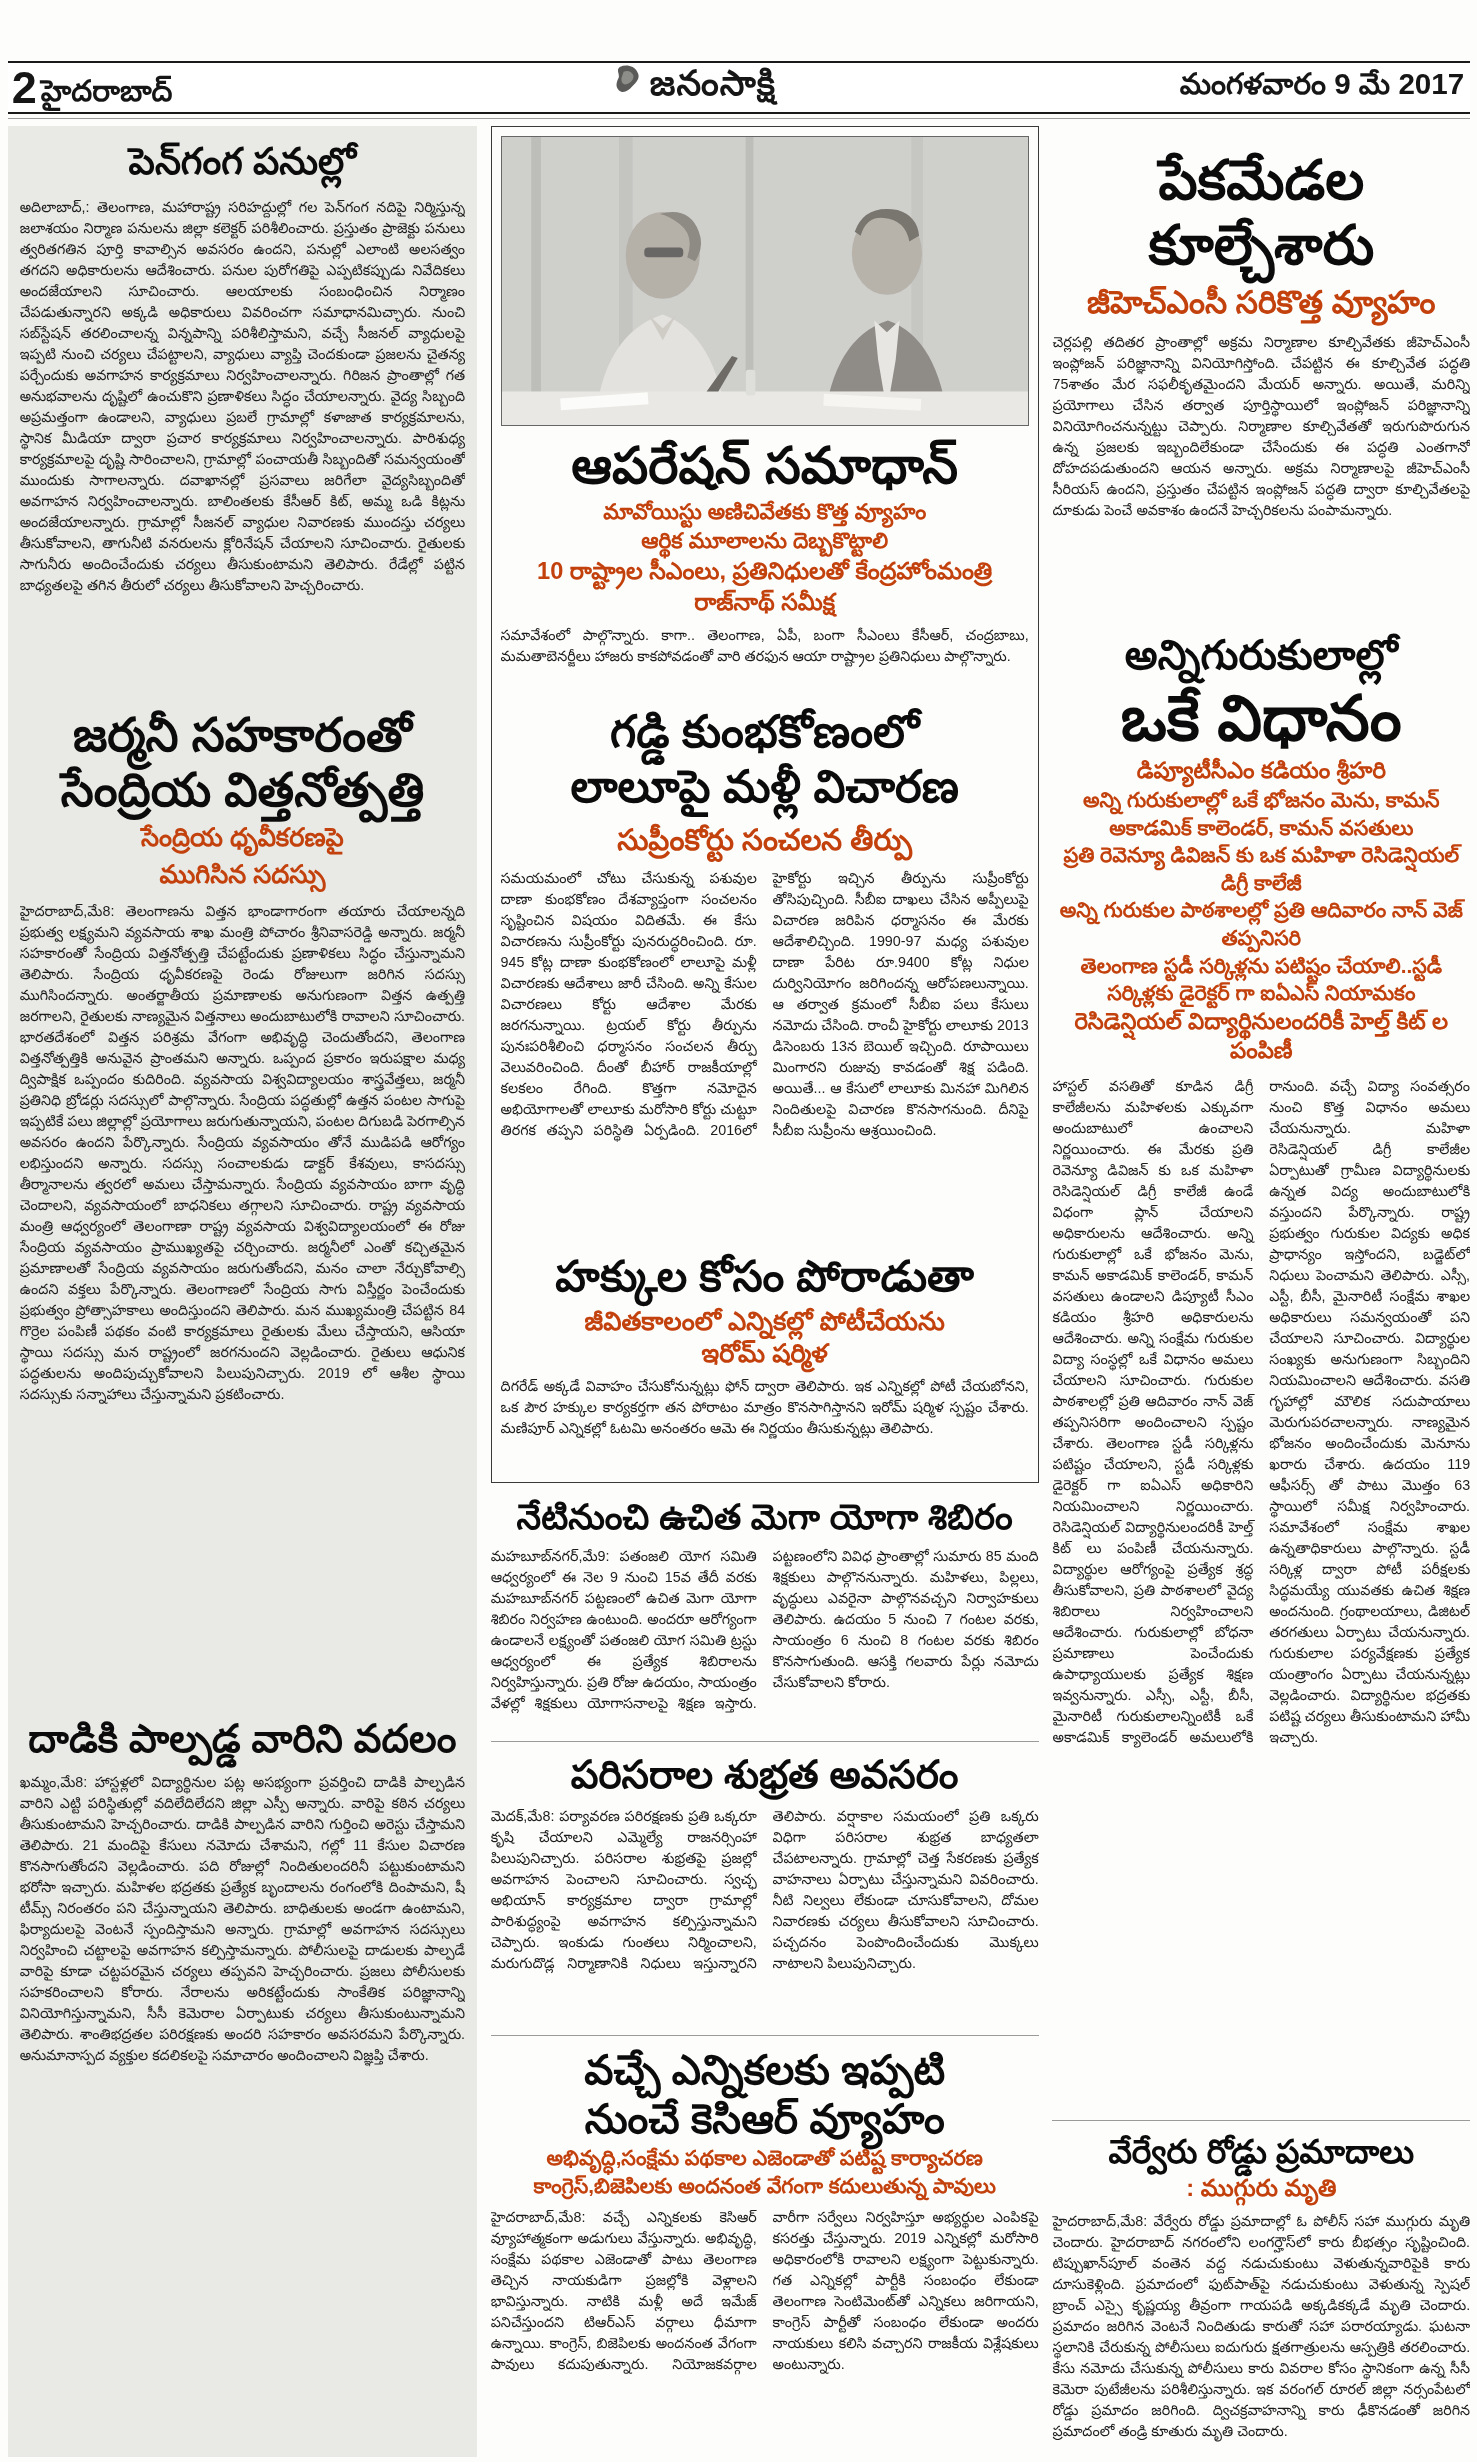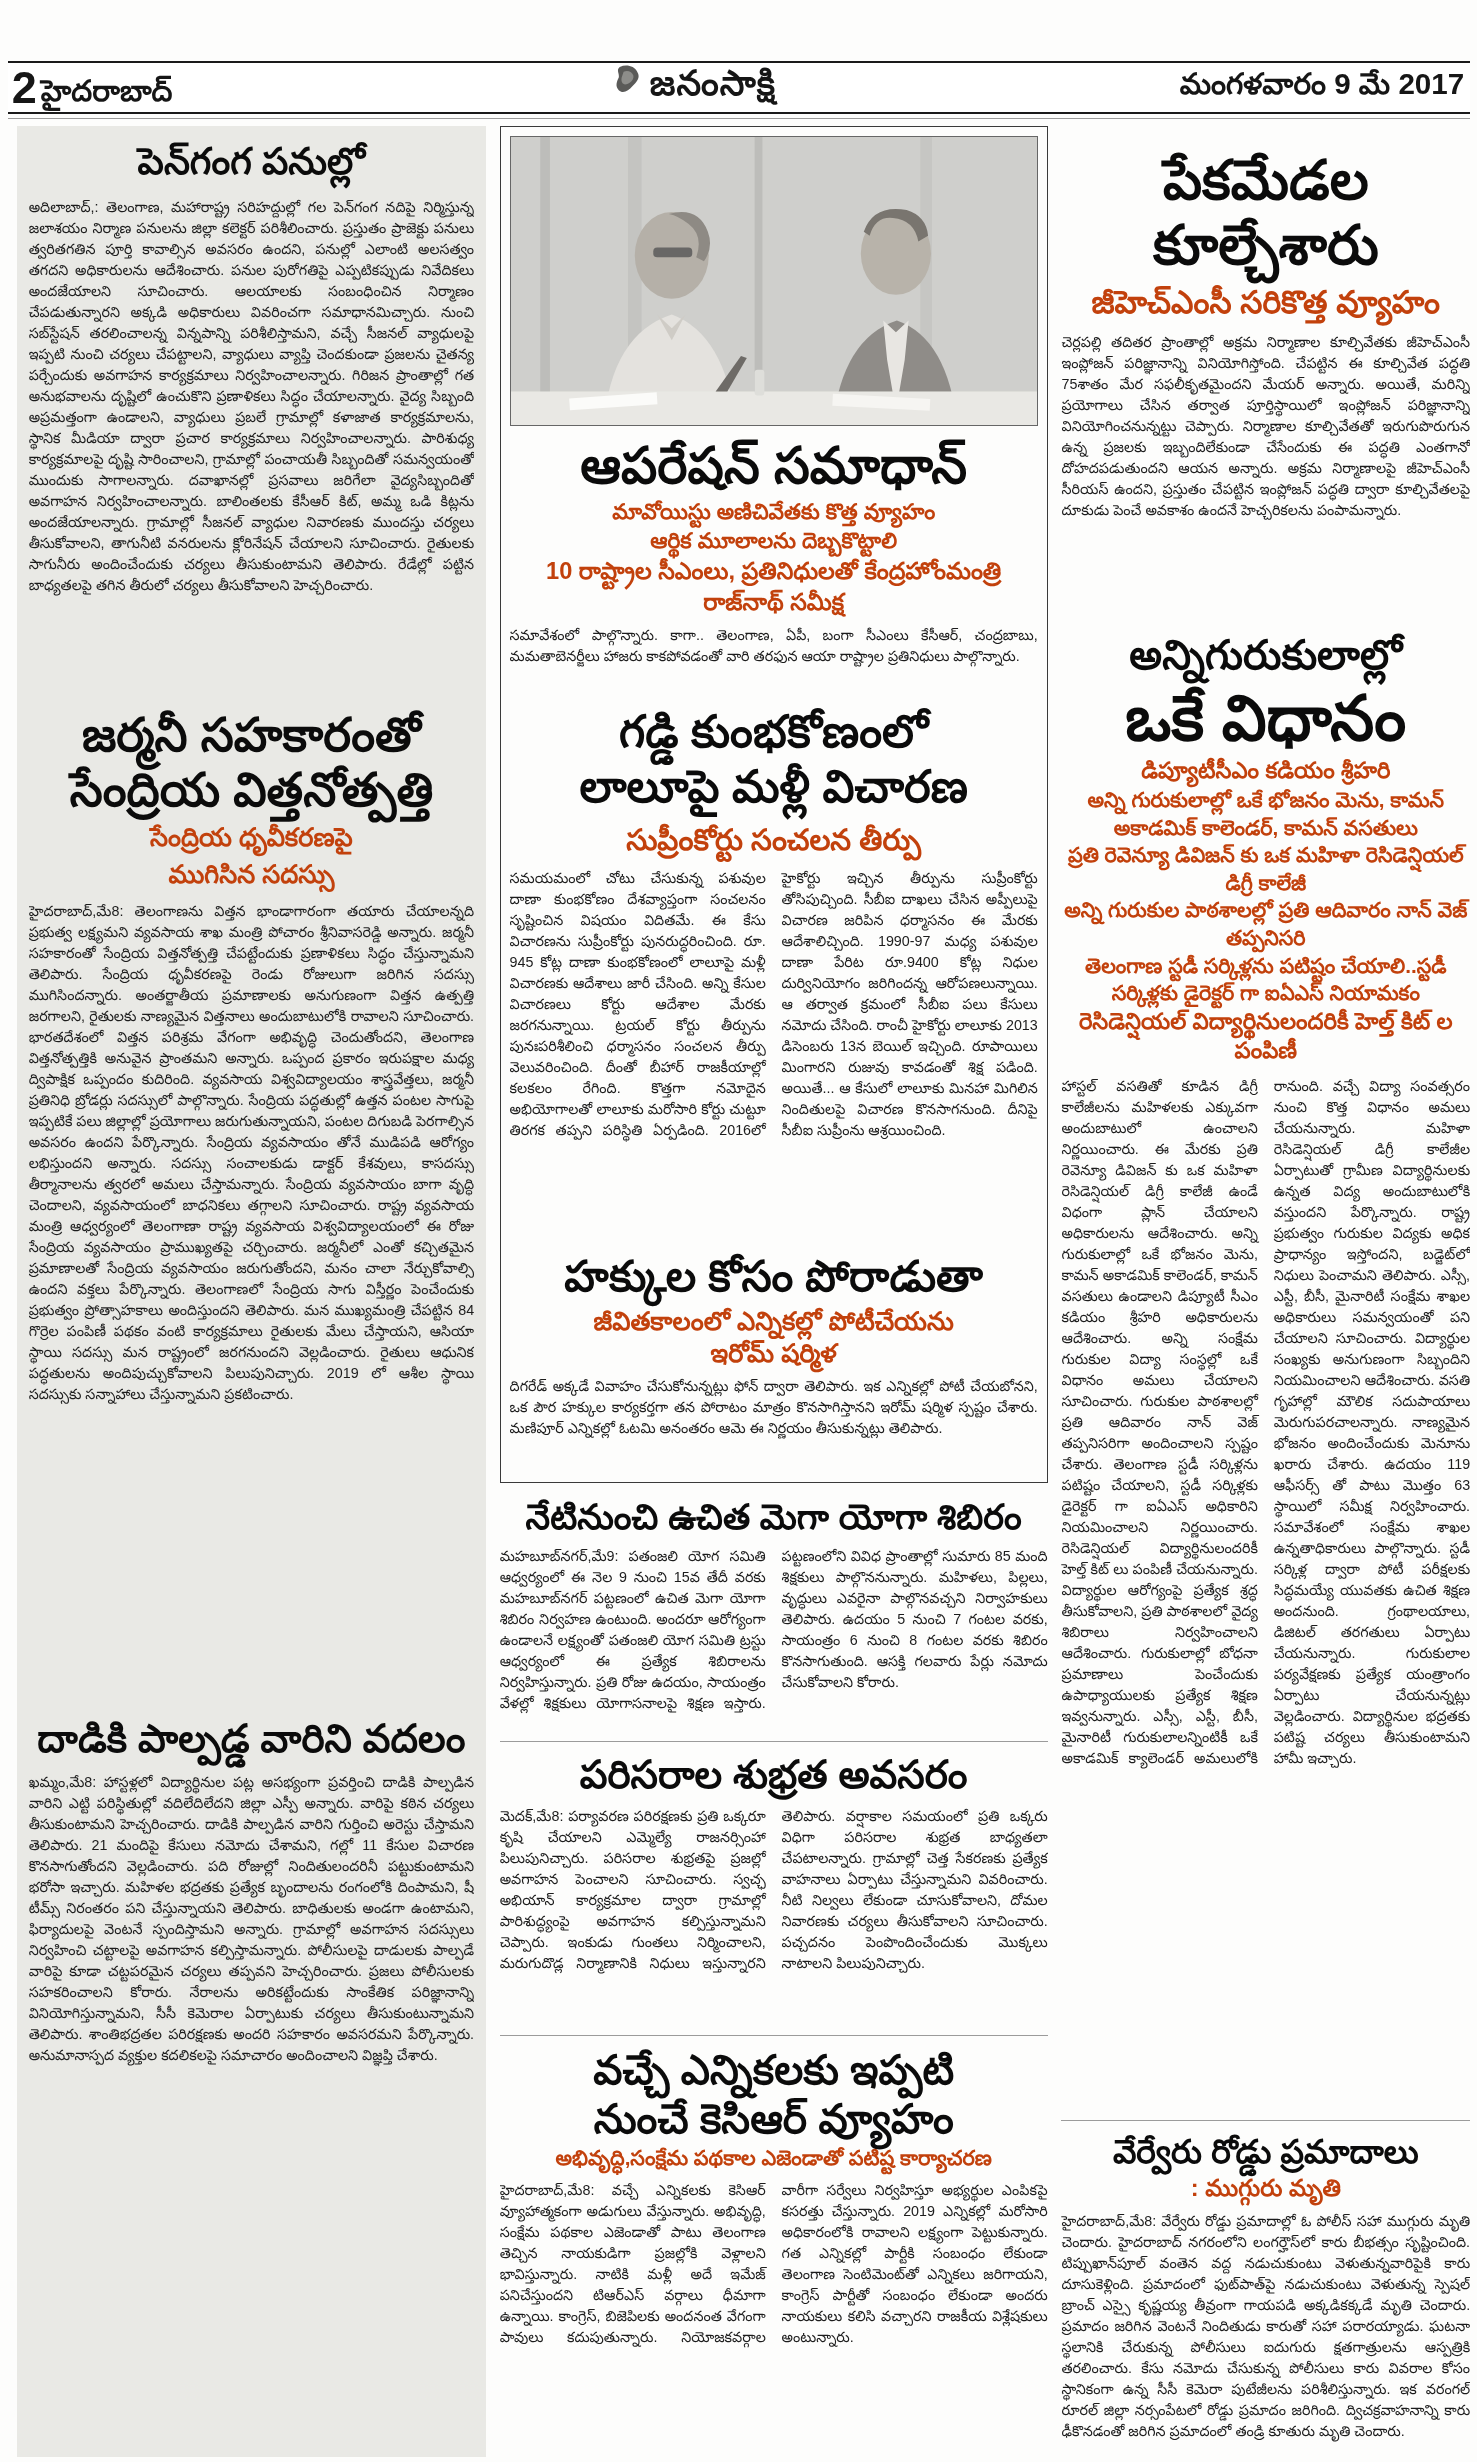--- a/index.html
+++ b/index.html
@@ -17,21 +17,21 @@
   }
   .mh-left{display:flex;align-items:flex-end;gap:3.9px;padding-left:3.9px;min-width:325px;}
   .page-num{font-size:45px;font-weight:bold;line-height:43px;}
   .section-name{font-size:29.6px;font-weight:bold;line-height:37px;}
   .mh-center{flex:1;display:flex;align-items:flex-start;justify-content:center;gap:5.9px;}
   .paper-name{font-size:35px;font-weight:bold;letter-spacing:1px;}
   .logo{width:33px;height:33px;display:inline-block;}
   .mh-right{min-width:414px;text-align:right;padding-right:5.9px;font-size:29.6px;font-weight:bold;}
   .double-rule{position:absolute;left:7.9px;right:7.9px;top:118px;border-top:1.5px solid #9a9a9a;}
   
-  .main{position:absolute;left:7.9px;right:7.9px;top:126px;bottom:5.9px;display:flex;gap:13.8px;margin-left:9px;}
+  .main{position:absolute;left:7.9px;right:7.9px;top:126px;bottom:5.9px;display:flex;gap:13.8px;}
   .col{display:flex;flex-direction:column;box-sizing:border-box;min-width:0;}
   .col-left{width:469px;background:#e9e9e5;padding:3.9px 11.8px;}
   .col-mid{width:548px;}
   .col-right{flex:1;}
   
   .headline{font-weight:bold;text-align:center;color:#0b0b0b;word-break:break-word;}
   .subhead{font-weight:bold;text-align:center;color:#c2410c;word-break:break-word;}
   .body-text{
     font-size:14.3px;line-height:21px;text-align:justify;color:#1c1c1c;
     overflow:hidden;word-break:break-word;
@@ -183,20 +183,21 @@
       <div>
         <div class="headline m5-head">పరిసరాల శుభ్రత అవసరం</div>
         <div class="body-text cols2 m5-body">మెదక్,మే8: పర్యావరణ పరిరక్షణకు ప్రతి ఒక్కరూ కృషి చేయాలని ఎమ్మెల్యే రాజనర్సింహా పిలుపునిచ్చారు. పరిసరాల శుభ్రతపై ప్రజల్లో అవగాహన పెంచాలని సూచించారు. స్వచ్ఛ అభియాన్ కార్యక్రమాల ద్వారా గ్రామాల్లో పారిశుద్ధ్యంపై అవగాహన కల్పిస్తున్నామని చెప్పారు. ఇంకుడు గుంతలు నిర్మించాలని, మరుగుదొడ్ల నిర్మాణానికి నిధులు ఇస్తున్నారని తెలిపారు. వర్షాకాల సమయంలో ప్రతి ఒక్కరు విధిగా పరిసరాల శుభ్రత బాధ్యతలా చేపటాలన్నారు. గ్రామాల్లో చెత్త సేకరణకు ప్రత్యేక వాహనాలు ఏర్పాటు చేస్తున్నామని వివరించారు. నీటి నిల్వలు లేకుండా చూసుకోవాలని, దోమల నివారణకు చర్యలు తీసుకోవాలని సూచించారు. పచ్చదనం పెంపొందించేందుకు మొక్కలు నాటాలని పిలుపునిచ్చారు.</div>
       </div>
 
       <div class="hr-light"></div>
       <div style="display:flex;flex-direction:column;flex:1;min-height:0;">
         <div class="headline m6-head">వచ్చే ఎన్నికలకు ఇప్పటి</div>
         <div class="headline m6-head" style="margin-top:0;">నుంచే కెసిఆర్ వ్యూహం</div>
         <div class="subhead m6-sub">అభివృద్ధి,సంక్షేమ పథకాల ఎజెండాతో పటిష్ట కార్యాచరణ</div>
+        <div class="subhead m6-sub">కాంగ్రెస్,బిజెపిలకు అందనంత వేగంగా కదులుతున్న పావులు</div>
         <div class="body-text cols2 m6-body">హైదరాబాద్,మే8: వచ్చే ఎన్నికలకు కెసిఆర్ వ్యూహాత్మకంగా అడుగులు వేస్తున్నారు. అభివృద్ధి, సంక్షేమ పథకాల ఎజెండాతో పాటు తెలంగాణ తెచ్చిన నాయకుడిగా ప్రజల్లోకి వెళ్లాలని భావిస్తున్నారు. నాటికి మళ్లీ అదే ఇమేజ్ పనిచేస్తుందని టిఆర్ఎస్ వర్గాలు ధీమాగా ఉన్నాయి. కాంగ్రెస్, బిజెపిలకు అందనంత వేగంగా పావులు కదుపుతున్నారు. నియోజకవర్గాల వారీగా సర్వేలు నిర్వహిస్తూ అభ్యర్థుల ఎంపికపై కసరత్తు చేస్తున్నారు. 2019 ఎన్నికల్లో మరోసారి అధికారంలోకి రావాలని లక్ష్యంగా పెట్టుకున్నారు. గత ఎన్నికల్లో పార్టీకి సంబంధం లేకుండా తెలంగాణ సెంటిమెంట్‌తో ఎన్నికలు జరిగాయని, కాంగ్రెస్ పార్టీతో సంబంధం లేకుండా అందరు నాయకులు కలిసి వచ్చారని రాజకీయ విశ్లేషకులు అంటున్నారు.</div>
       </div>
     </div>
 
     <div class="col col-right">
       <div>
         <div class="headline r1-head">పేకమేడల కూల్చేశారు</div>
         <div class="subhead r1-sub">జీహెచ్ఎంసీ సరికొత్త వ్యూహం</div>
         <div class="body-text r1-body">చెర్లపల్లి తదితర ప్రాంతాల్లో అక్రమ నిర్మాణాల కూల్చివేతకు జీహెచ్ఎంసీ ఇంప్లోజన్ పరిజ్ఞానాన్ని వినియోగిస్తోంది. చేపట్టిన ఈ కూల్చివేత పద్ధతి 75శాతం మేర సఫలీకృతమైందని మేయర్ అన్నారు. అయితే, మరిన్ని ప్రయోగాలు చేసిన తర్వాత పూర్తిస్థాయిలో ఇంప్లోజన్ పరిజ్ఞానాన్ని వినియోగించనున్నట్టు చెప్పారు. నిర్మాణాల కూల్చివేతతో ఇరుగుపొరుగున ఉన్న ప్రజలకు ఇబ్బందిలేకుండా చేసేందుకు ఈ పద్ధతి ఎంతగానో దోహదపడుతుందని ఆయన అన్నారు. అక్రమ నిర్మాణాలపై జీహెచ్ఎంసీ సీరియస్ ఉందని, ప్రస్తుతం చేపట్టిన ఇంప్లోజన్ పద్ధతి ద్వారా కూల్చివేతలపై దూకుడు పెంచే అవకాశం ఉందనే హెచ్చరికలను పంపామన్నారు.</div>
       </div>

